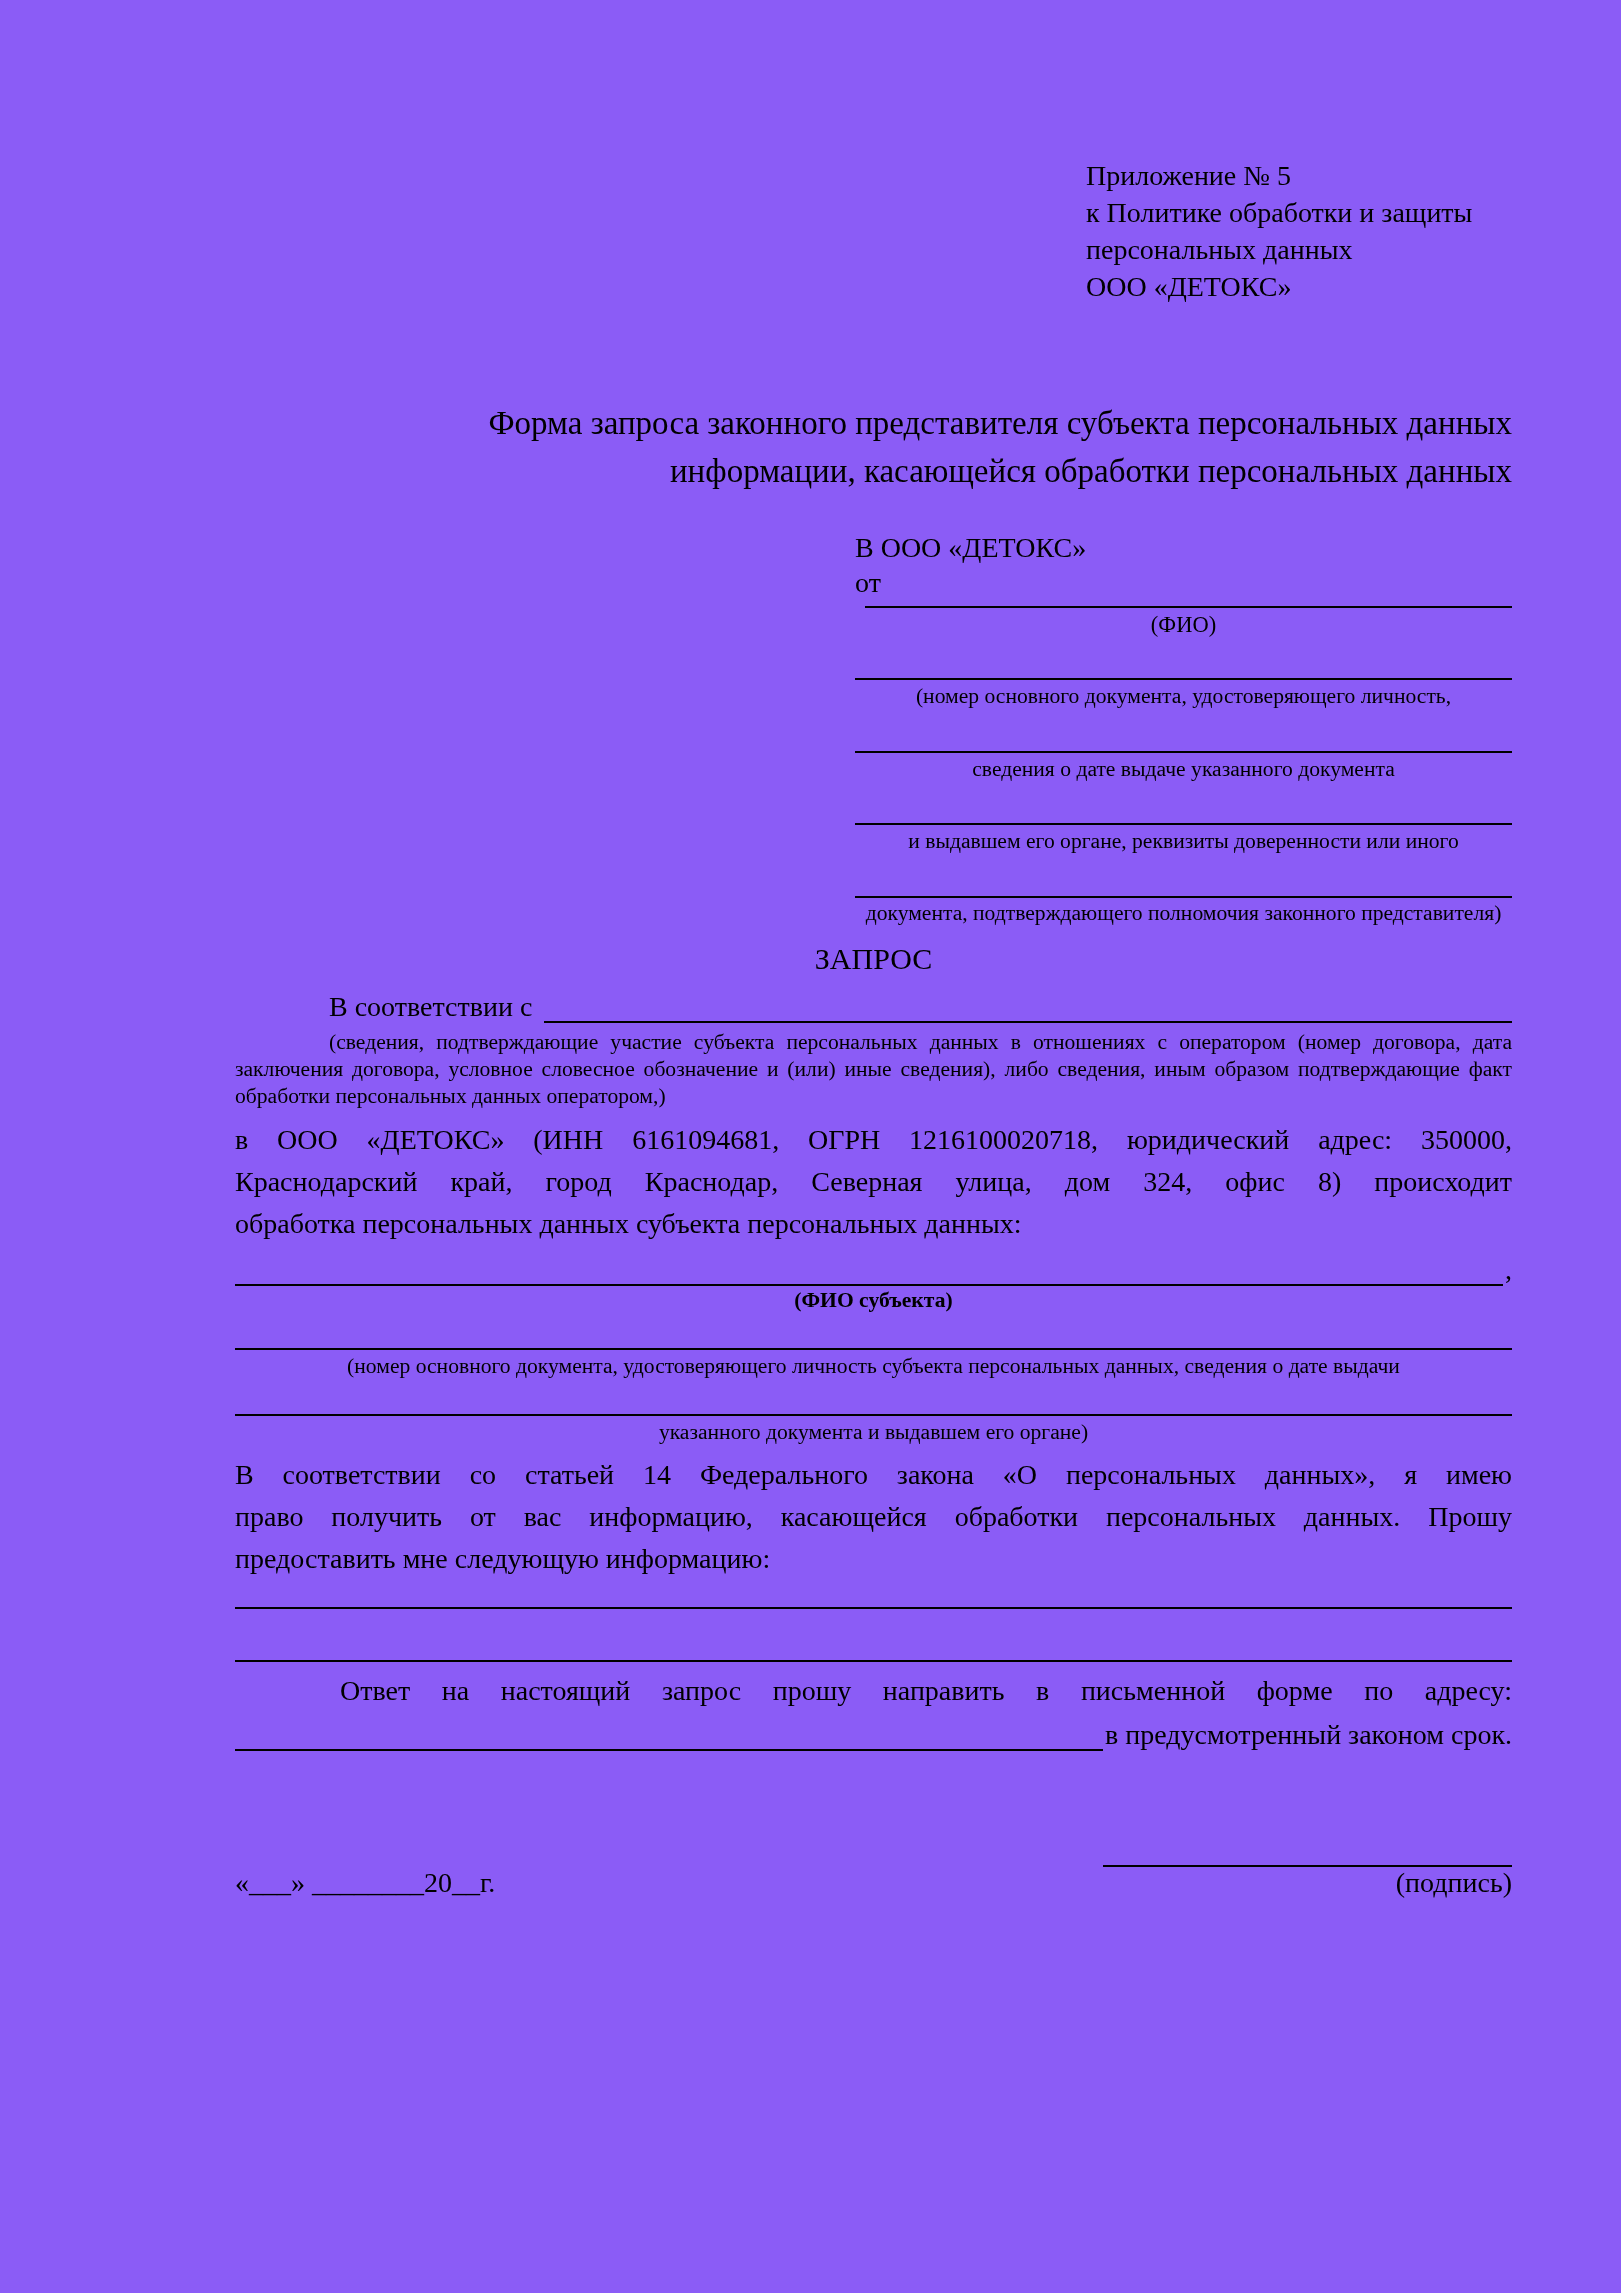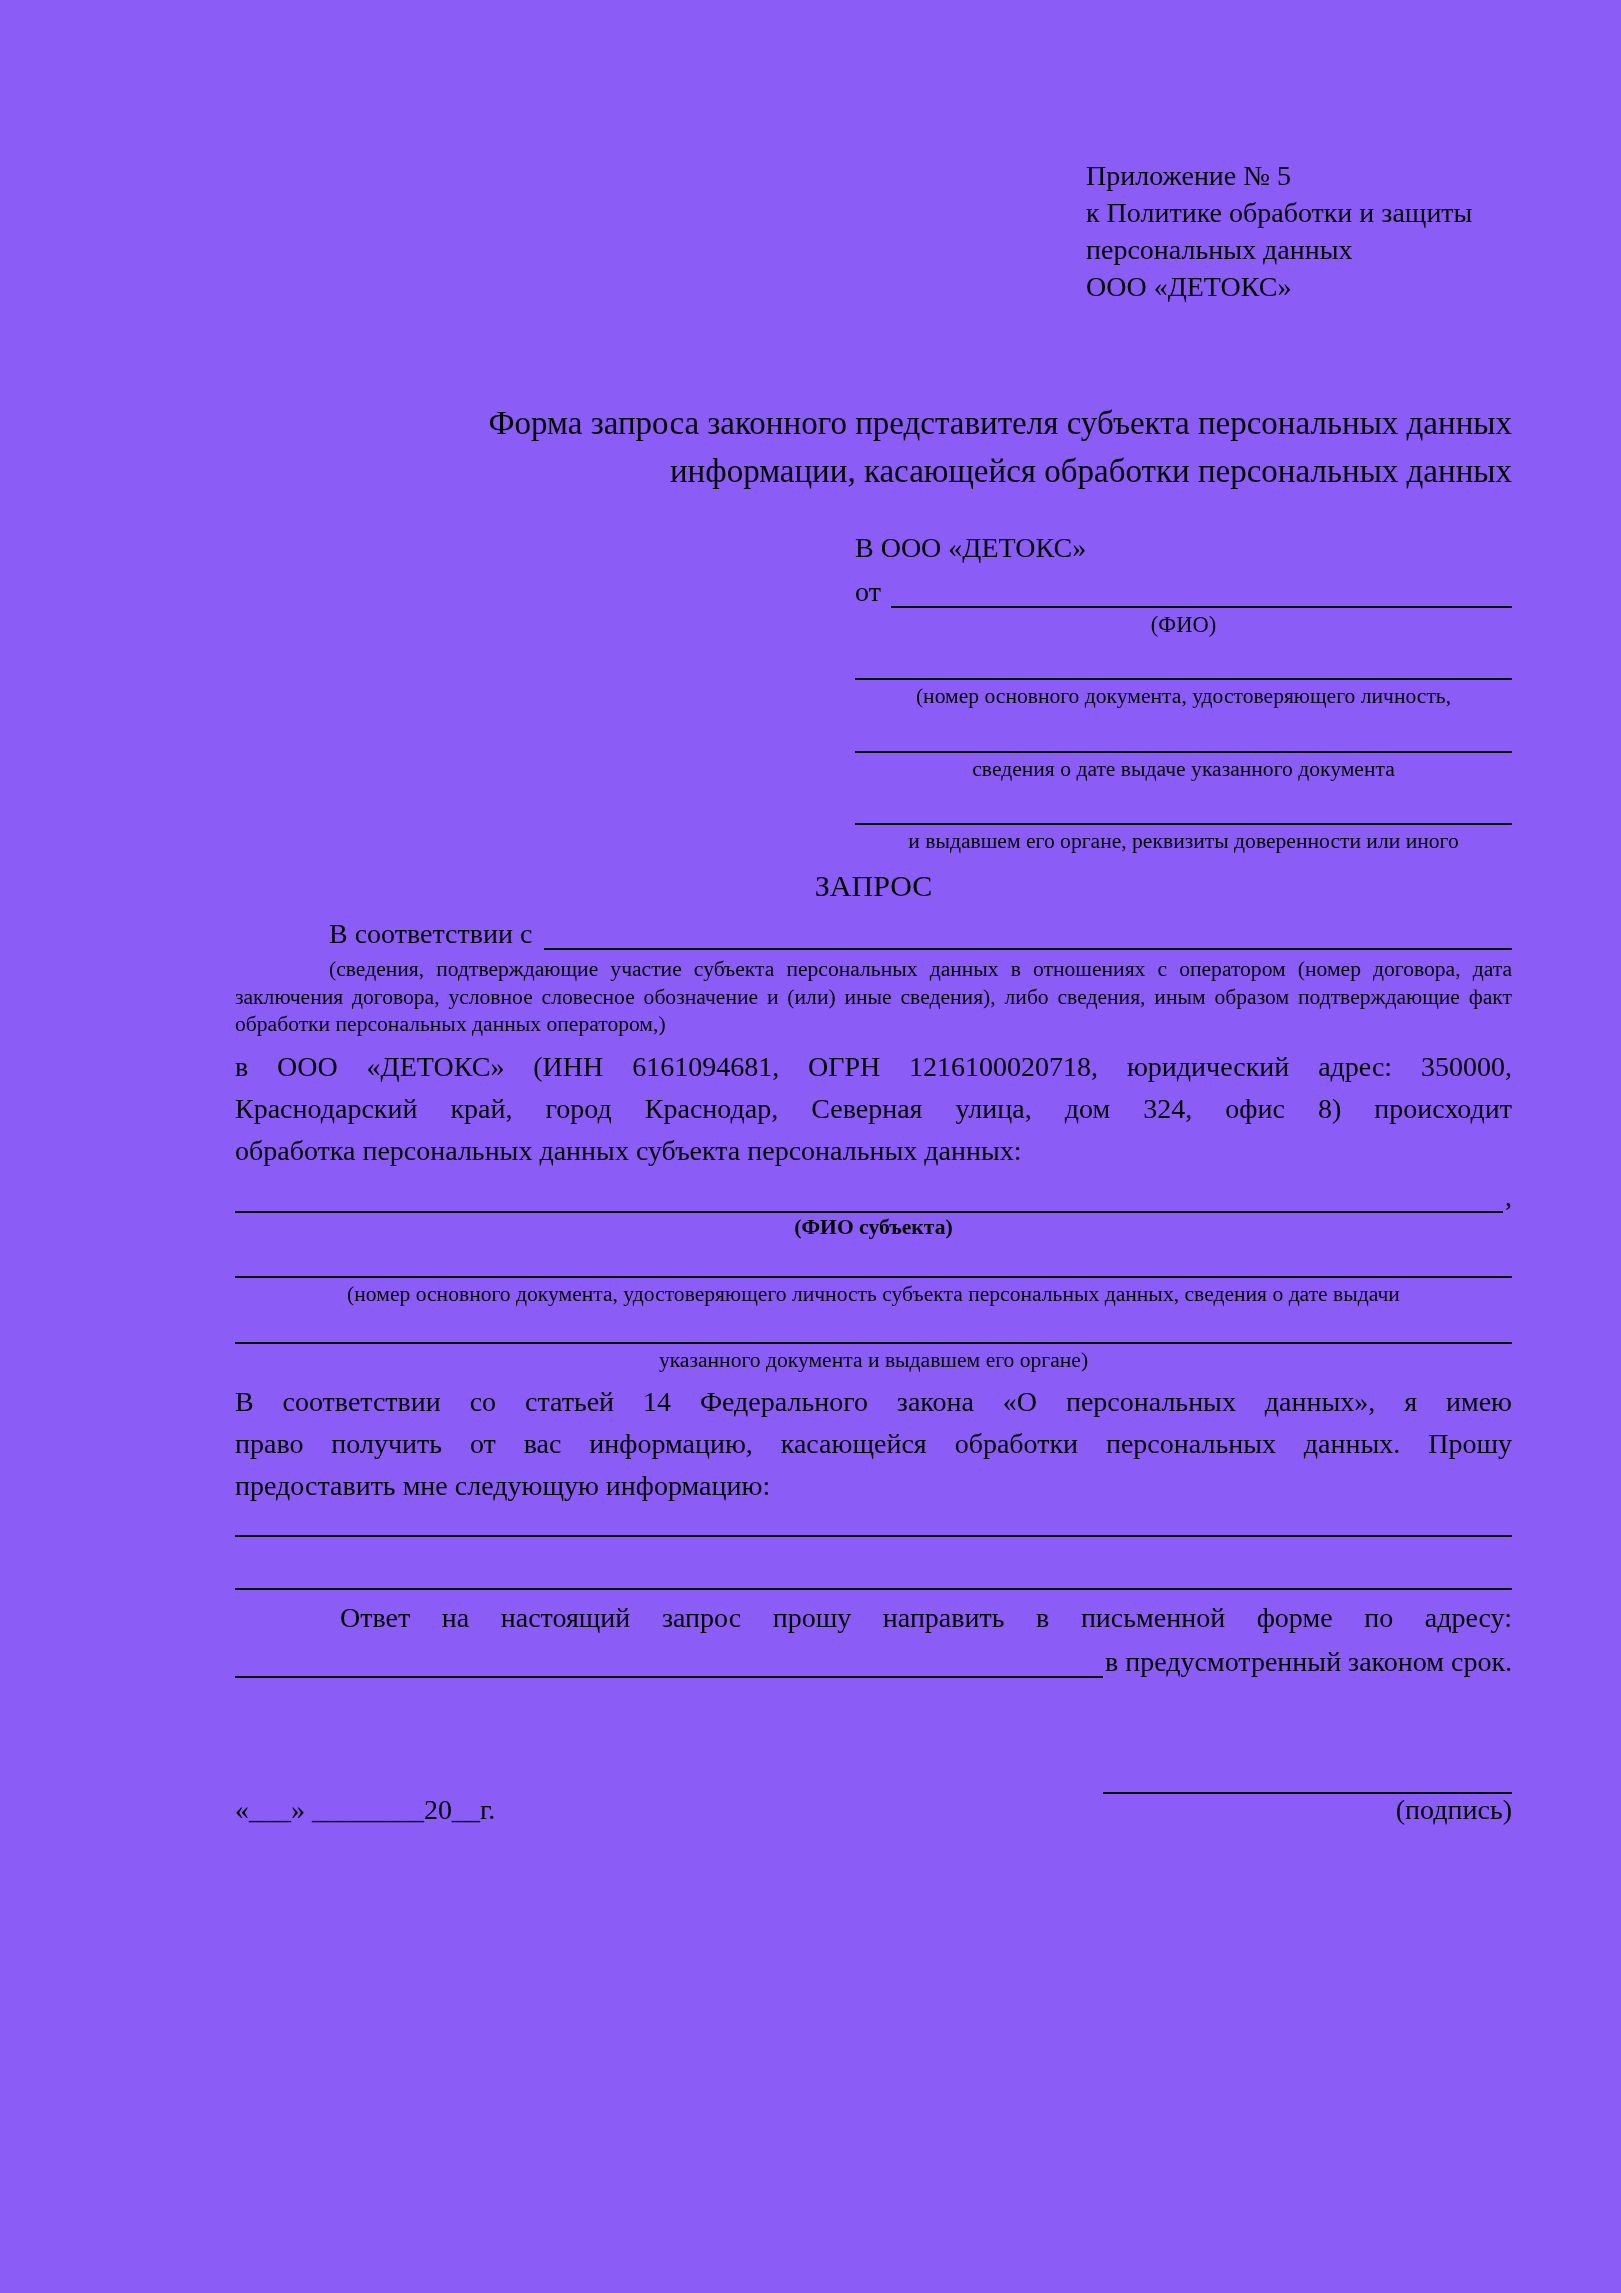--- a/index.html
+++ b/index.html
@@ -17,21 +17,21 @@
   
   .annex { width: 431px; margin-left: 851px; font-size: 28px; line-height: 37px; }
   .annex div { white-space: nowrap; }
 
   
   .title { margin-top: 94px; text-align: right; font-weight: normal; font-size: 33px; line-height: 48px; }
 
   
   .addr { margin-left: 620px; width: 657px; margin-top: 33px; font-size: 28px; }
   .addr .to { line-height: 39px; }
-  .from-row { display: flex; align-items: flex-end; height: 41px; }
+  .from-row { display: flex; height: 41px; flex-direction: column; }
   .uline { border-bottom: 2.9px solid #000; }
   .from-row .uline { flex: 1; margin-left: 9.8px; height: 33px; }
   .cap { text-align: center; font-size: 21.6px; line-height: 25.5px; }
   .fio-cap { font-size: 22.5px; margin-top: 3.9px; }
   .fgroup .blank { height: 41px; border-bottom: 2.9px solid #000; }
   .fgroup .cap { margin-top: 3.9px; }
 
   
   .zapros { text-align: center; font-size: 30px; line-height: 39px; margin-top: 11.8px; }
   .intro-row { display: flex; align-items: flex-end; margin-top: 5.9px; font-size: 28px; height: 39px; }
@@ -99,20 +99,24 @@
       <div class="cap">(номер основного документа, удостоверяющего личность,</div>
     </div>
     <div class="fgroup">
       <div class="blank"></div>
       <div class="cap">сведения о дате выдаче указанного документа</div>
     </div>
     <div class="fgroup">
       <div class="blank"></div>
       <div class="cap">и выдавшем его органе, реквизиты доверенности или иного</div>
     </div>
+    <div class="fgroup">
+      <div class="blank"></div>
+      <div class="cap">документа, подтверждающего полномочия законного представителя)</div>
+    </div>
   </div>
 
   <div class="zapros">ЗАПРОС</div>
 
   <div class="intro-row">
     <span class="lbl">В соответствии с</span>
     <span class="uline"></span>
   </div>
 
   <div class="note">

